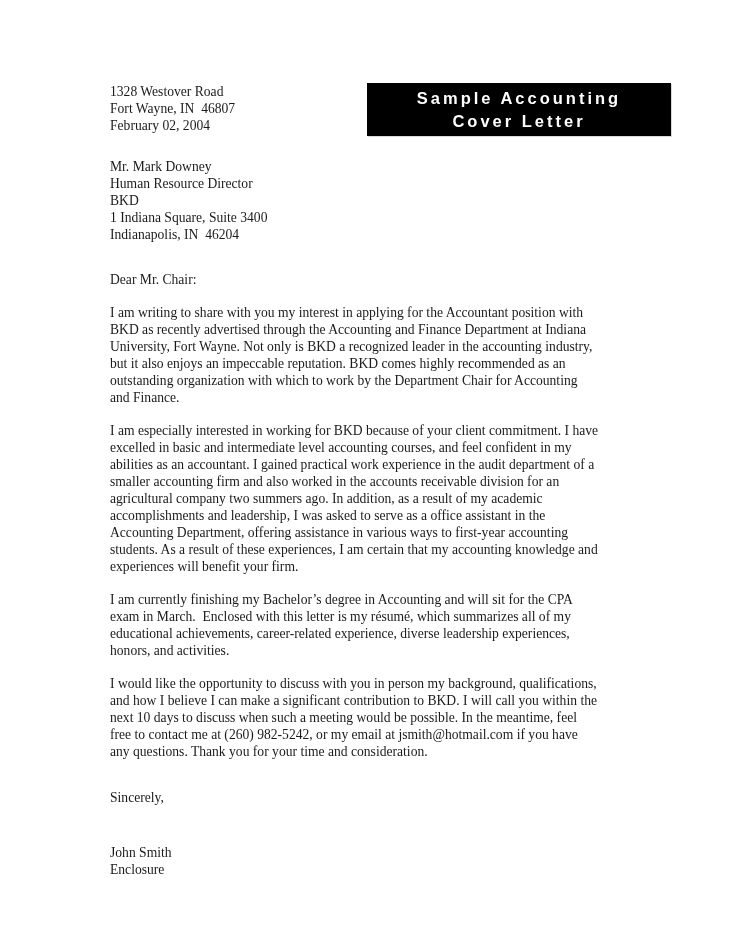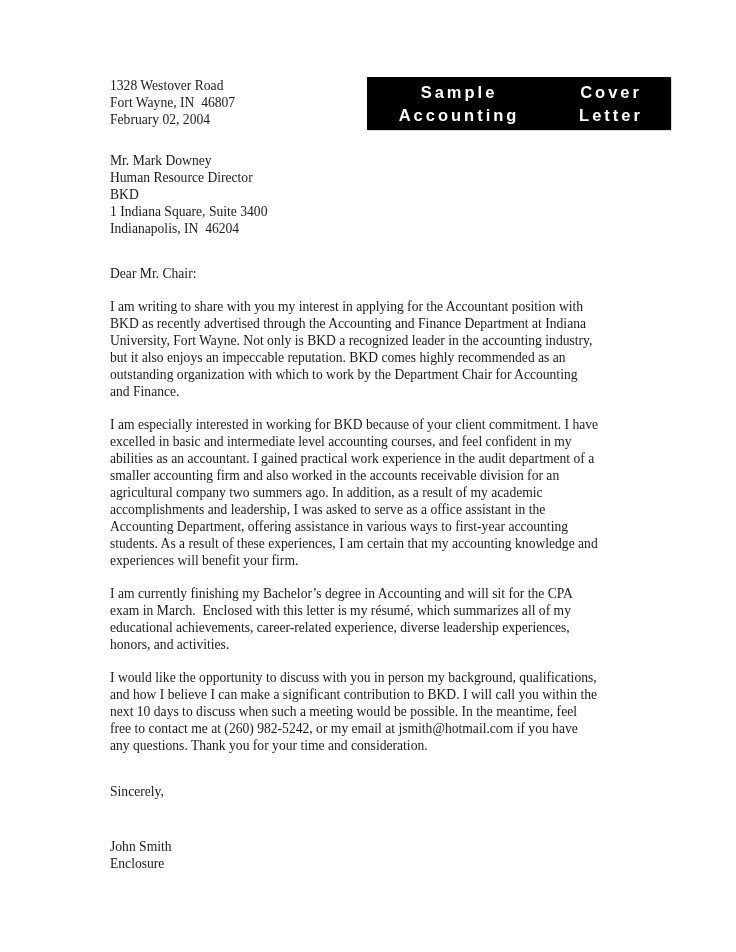--- a/index.html
+++ b/index.html
@@ -16,21 +16,21 @@
     font-family: "Liberation Serif", serif;
     color: #1a1a1a;
     font-size: 13.6px;
     line-height: 17px;
     overflow: hidden;
   }
 
   .content {
     position: absolute;
     left: 110px;
-    top: 77px;
+    top: 83px;
     width: 580px;
   }
 
   .header {
     position: relative;
     min-height: 52px;
   }
 
   .sender-block,
   .recipient-block,
@@ -42,21 +42,21 @@
     white-space: pre-wrap;
   }
 
   .banner {
     position: absolute;
     left: 257px;
     top: 0;
     width: 304px;
     height: 53px;
     display: flex;
-    flex-direction: row;
+    flex-direction: column;
     align-items: center;
     justify-content: center;
     font-family: "Liberation Sans", sans-serif;
     font-weight: bold;
     font-size: 16.5px;
     letter-spacing: 3px;
     line-height: 23px;
     text-align: center;
     box-shadow: 1px 1px 0 #d9d9d9;
   }

